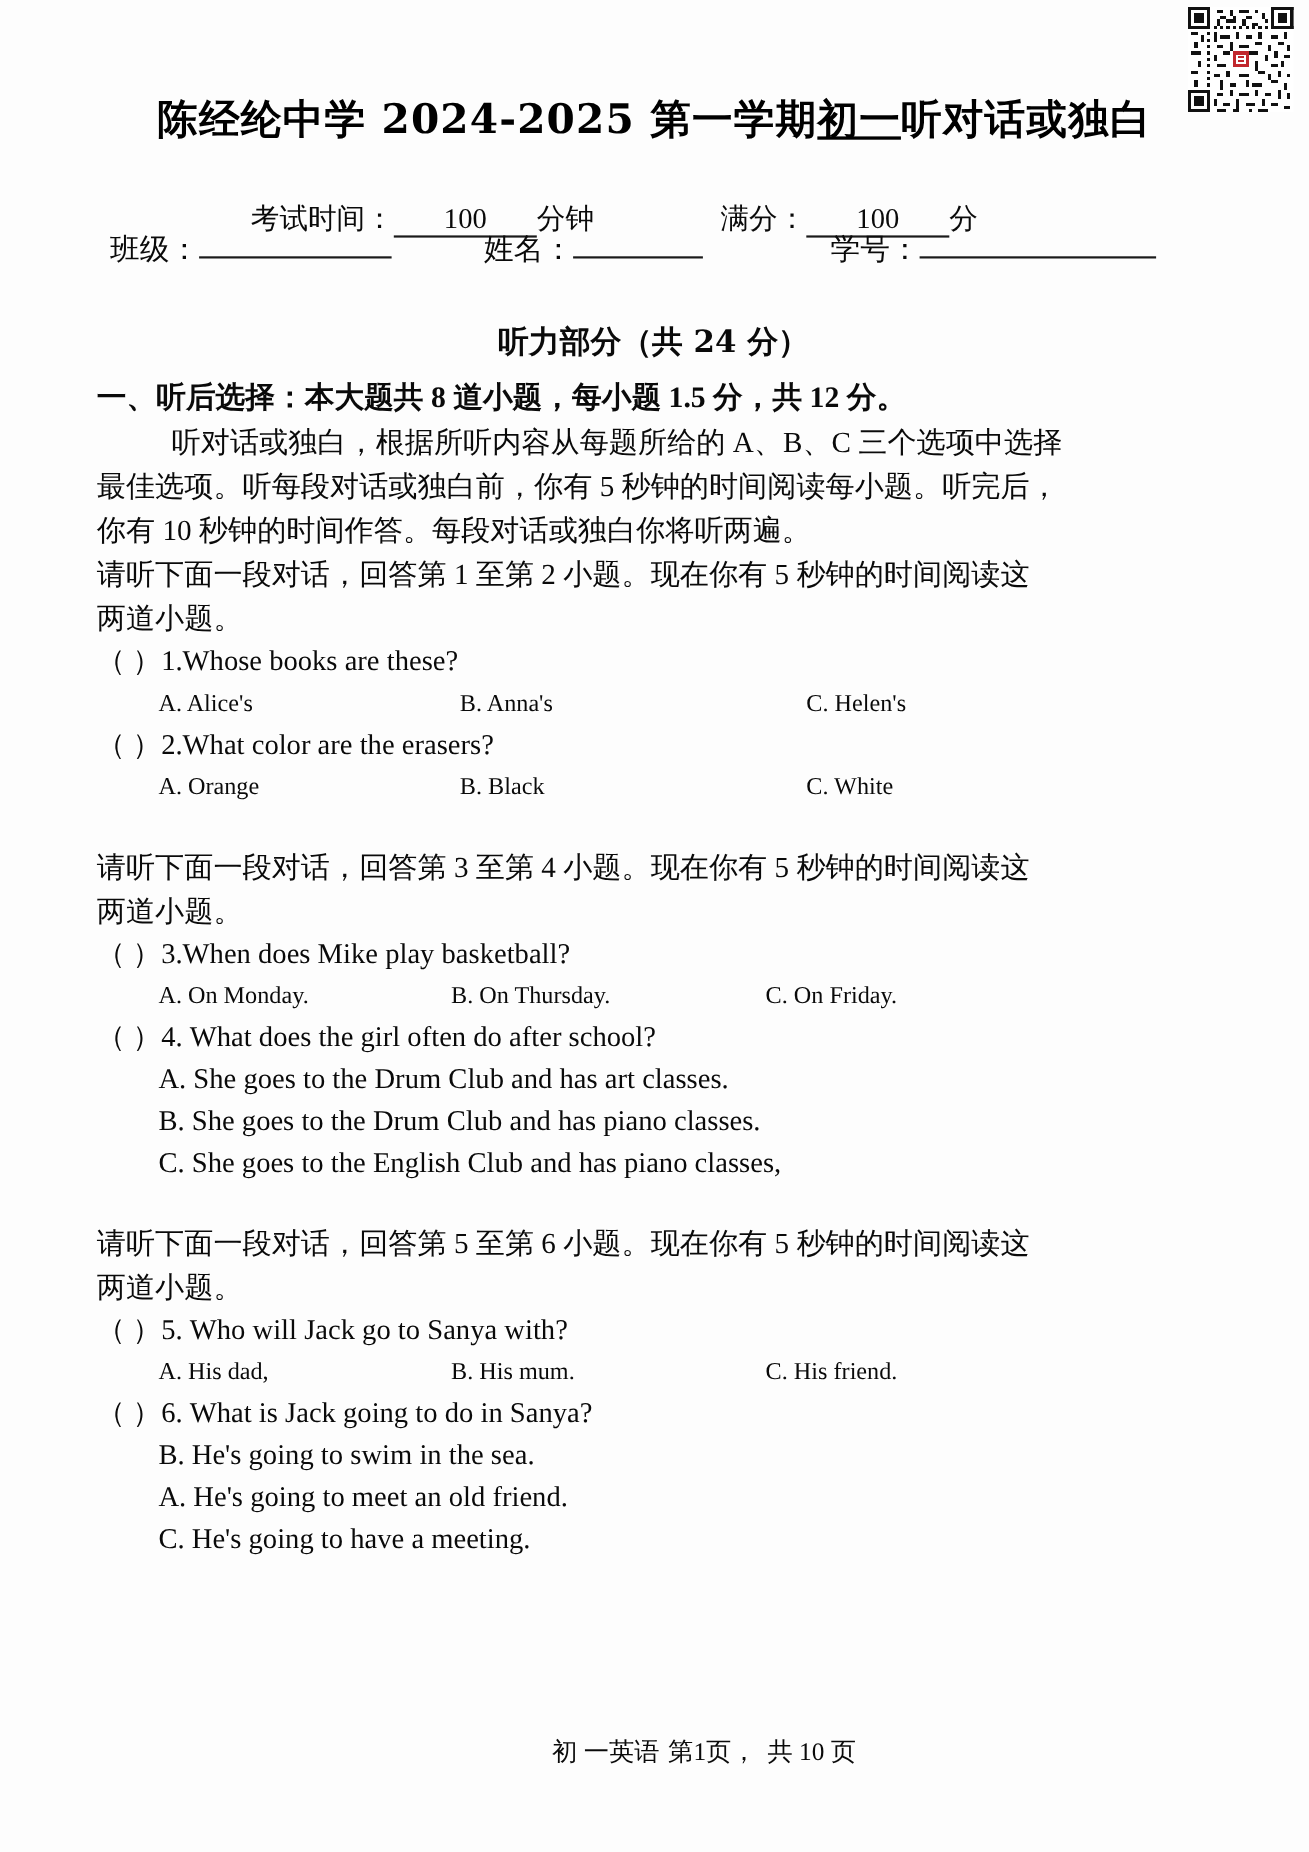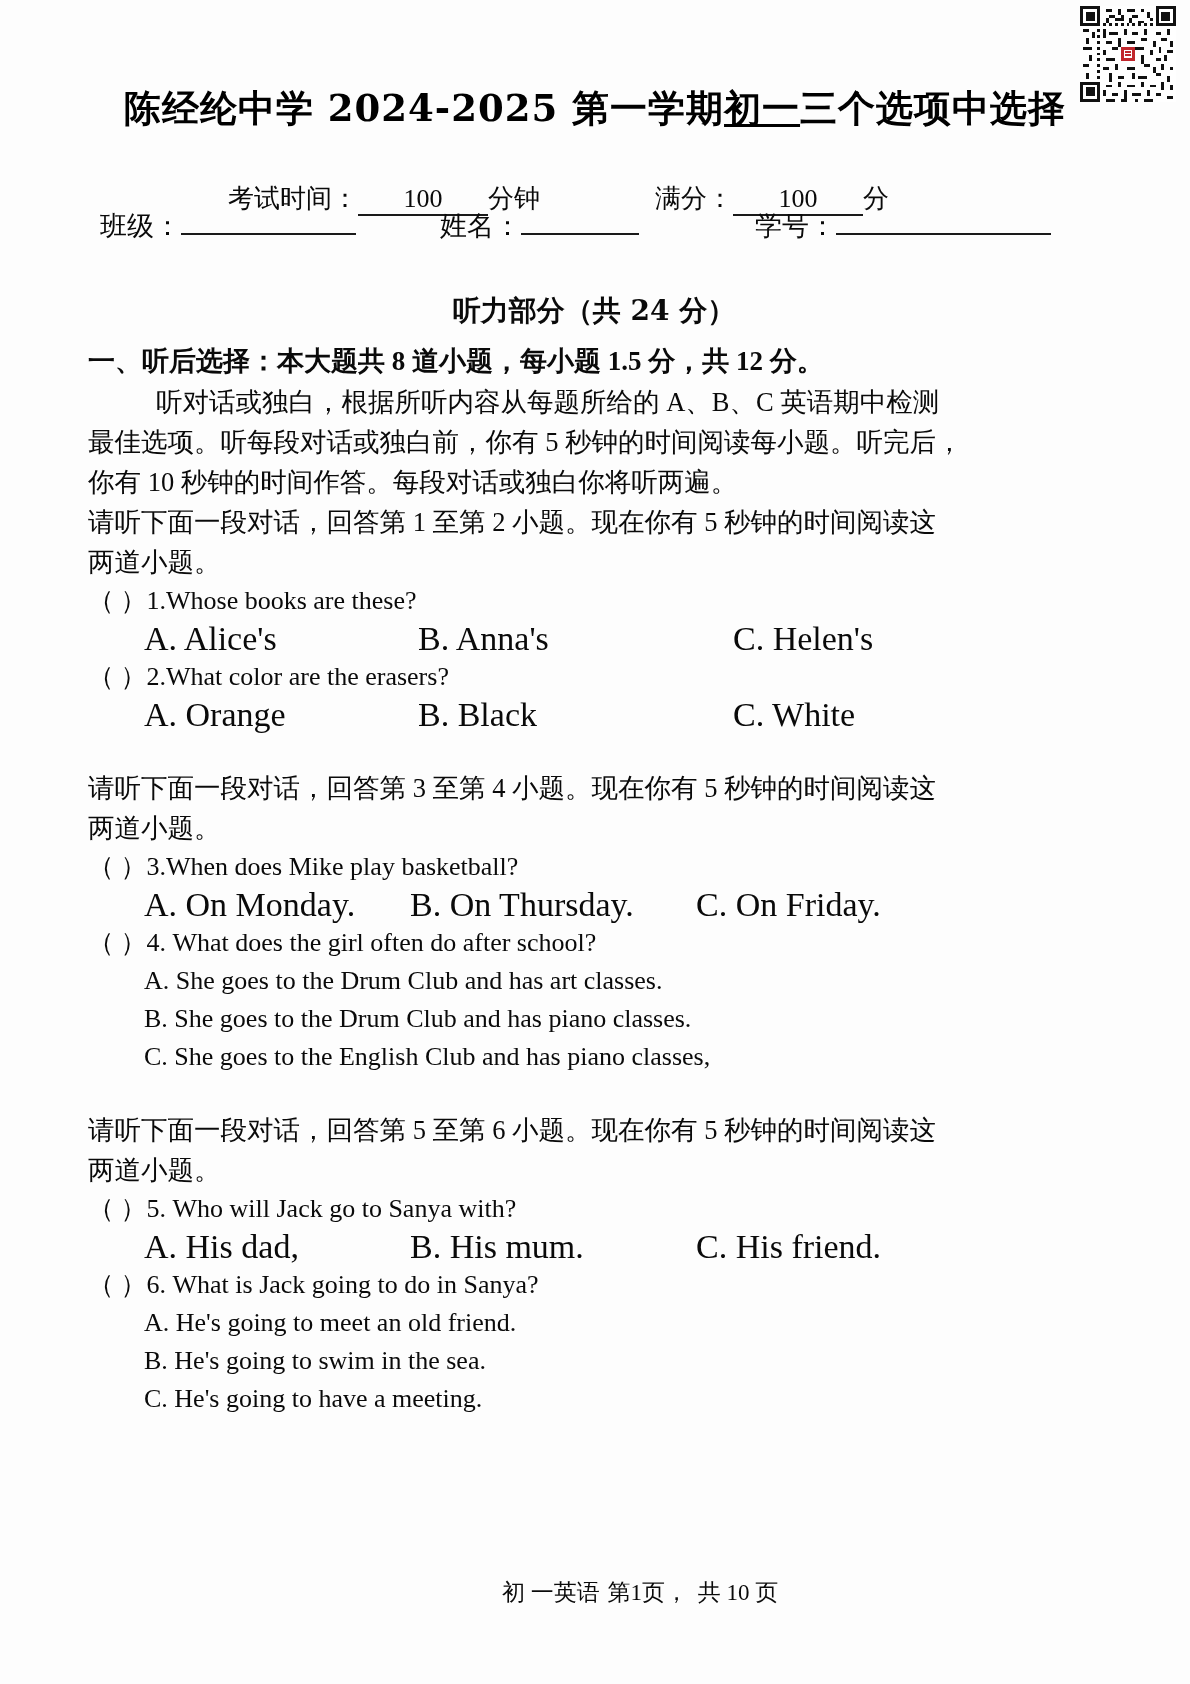--- a/index.html
+++ b/index.html
@@ -123,21 +123,21 @@
   .q-line {
     margin: 0;
     font-size: 26px;
     line-height: 38px;
     white-space: nowrap;
   }
   .paren { letter-spacing: 0; }
 
   .opt-row {
     margin: 0;
-    font-size: 34px;
+    font-size: 22px;
     line-height: 38px;
     position: relative;
     height: 38px;
     white-space: nowrap;
     text-decoration: underline;
   }
   .opt-row .o { position: absolute; top: 0; }
   .opt-row .o1 { left: 56px; }
   .opt-row .o2 { left: 330px; }
   .opt-row .o3 { left: 645px; }
@@ -300,21 +300,21 @@
         <rect x="15" y="15" width="3" height="3"></rect>
       </g>
       <g fill="#c1272d">
         <rect x="15.6" y="15.5" width="1.8" height="0.6"></rect>
         <rect x="15.6" y="16.6" width="1.8" height="0.6"></rect>
       </g>
     </svg>
   </div>
 
   <div class="doc-title">
-    <span>陈经纶中学 2024-2025 第一学期</span><span class="u">初一</span><span>三个选项中选择</span>
+    <span>陈经纶中学 2024-2025 第一学期</span><span class="u">初一</span><span>听对话或独白</span>
   </div>
 
   <div class="meta-row-1">
     <span class="cell-a">
       <span>考试时间：</span><span class="blank txt">100</span><span>分钟</span>
     </span>
     <span class="cell-b">
       <span>满分：</span><span class="blank txt">100</span><span>分</span>
     </span>
   </div>
@@ -330,21 +330,21 @@
       <span>学号：</span><span class="blank w-xl"></span>
     </span>
   </div>
 
   <div class="content">
 
     <div class="section-head">听力部分（共 24 分）</div>
 
     <div class="big-q">一、听后选择：本大题共 8 道小题，每小题 1.5 分，共 12 分。</div>
 
-    <p class="para indent">听对话或独白，根据所听内容从每题所给的 A、B、C 英语期中检测</p>
+    <p class="para indent">听对话或独白，根据所听内容从每题所给的 A、B、C 三个选项中选择</p>
     <p class="para">最佳选项。听每段对话或独白前，你有 5 秒钟的时间阅读每小题。听完后，</p>
     <p class="para">你有 10 秒钟的时间作答。每段对话或独白你将听两遍。</p>
 
     <p class="para">请听下面一段对话，回答第 1 至第 2 小题。现在你有 5 秒钟的时间阅读这</p>
     <p class="para">两道小题。</p>
 
     <p class="q-line">
       <span class="paren">（   ）</span><span>1.</span><span>Whose books are these?</span>
     </p>
     <p class="opt-row">
@@ -393,22 +393,22 @@
     </p>
     <p class="opt-row tight">
       <span class="o o1">A. His dad,</span>
       <span class="o o2">B. His mum.</span>
       <span class="o o3">C. His friend.</span>
     </p>
 
     <p class="q-line">
       <span class="paren">（   ）</span><span>6.</span> <span>What is Jack going to do in Sanya?</span>
     </p>
+    <p class="opt-stack">B. He's going to swim in the sea.</p>
     <p class="opt-stack">A. He's going to meet an old friend.</p>
-    <p class="opt-stack">B. He's going to swim in the sea.</p>
     <p class="opt-stack">C. He's going to have a meeting.</p>
 
   </div>
 
   <div class="footer">
     <span>初 一英语</span>
     <span class="pg">第1页，</span>
     <span class="pg">共 10 页</span>
   </div>
 

